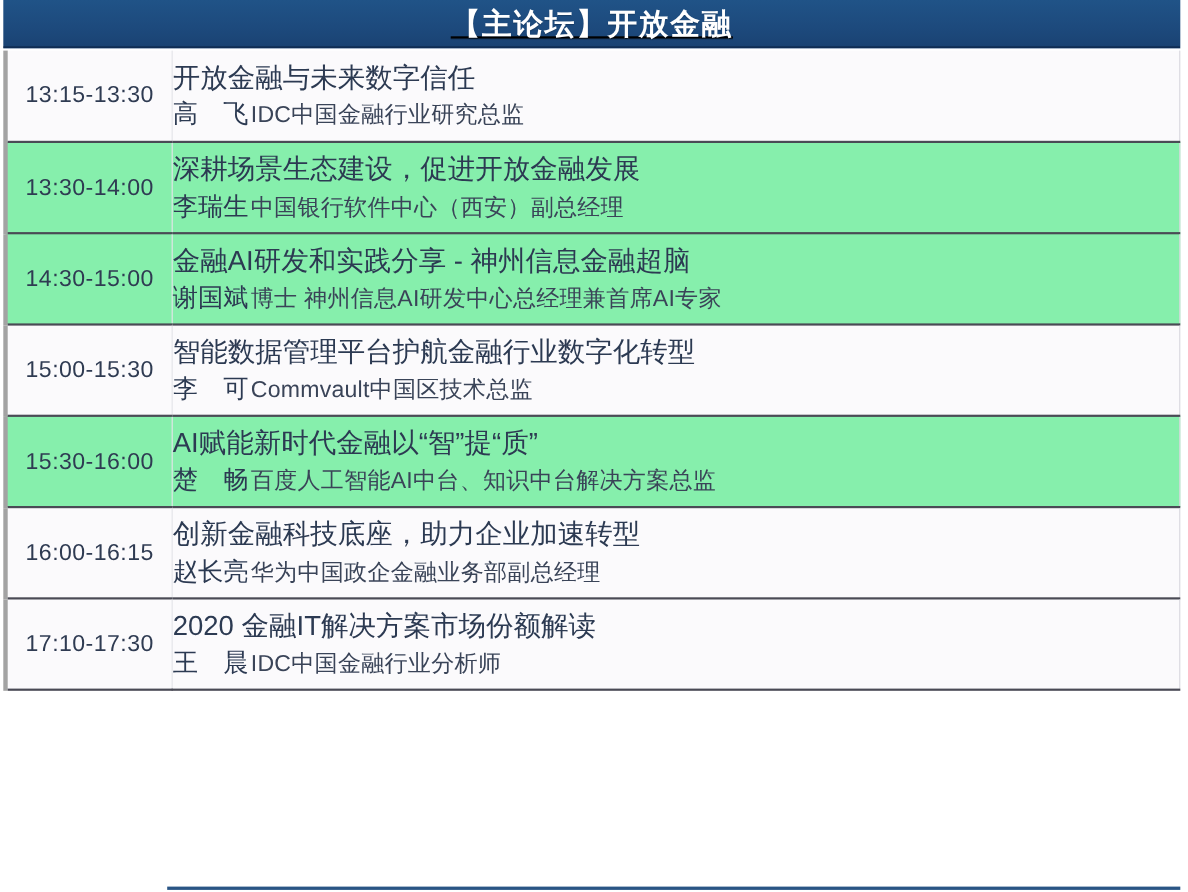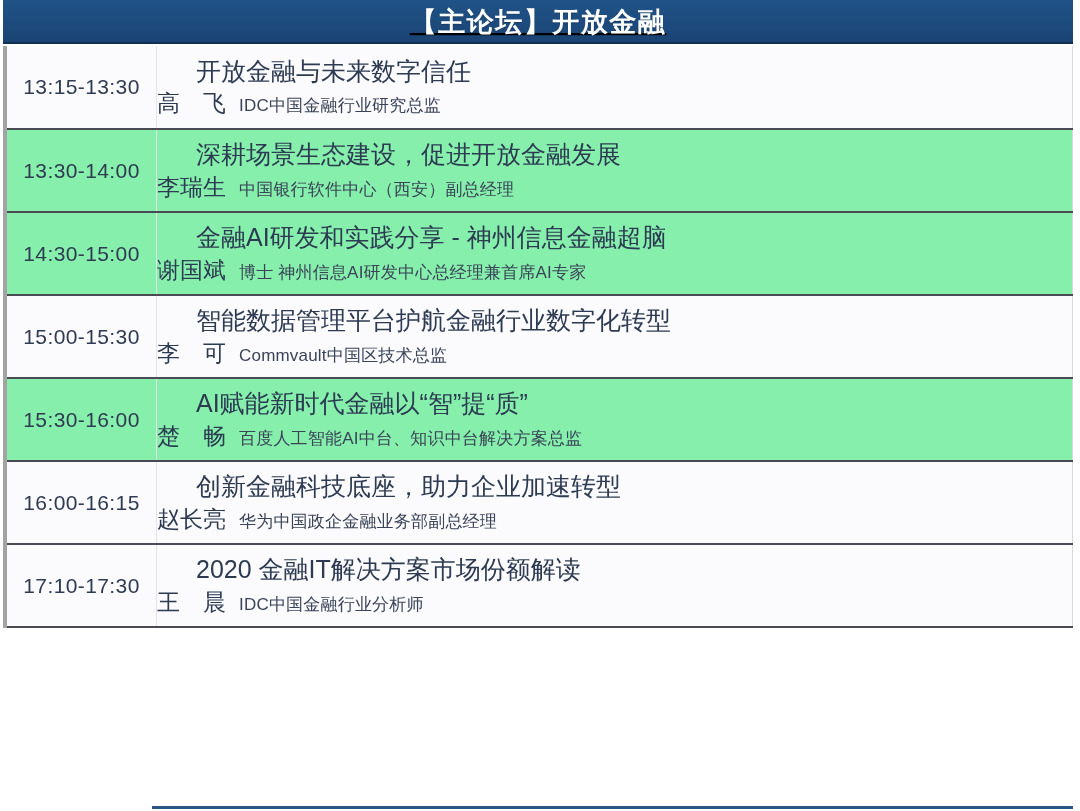--- a/index.html
+++ b/index.html
@@ -88,38 +88,37 @@
   .content-cell {
     padding: 0 10px 0 14px;
     border-right: 1px solid #d7d7de;
   }
   .session-title {
     font-size: 25px;
     color: #2c3a52;
     line-height: 1.26;
     white-space: nowrap;
     margin-bottom: 2px;
-    margin-left: 39px;
   }
   .speaker-line {
     display: flex;
     align-items: baseline;
     white-space: nowrap;
     line-height: 1.25;
   }
   .speaker-name {
     font-size: 23px;
     color: #2c3a52;
     letter-spacing: 0px;
     text-align: right;
   }
   .speaker-affil {
-    font-size: 17px;
+    font-size: 21px;
     color: #3a4458;
-    margin-left: 13px;
+    margin-left: 2px;
     letter-spacing: 0.2px;
   }
 
   
   .bottom-accent {
     position: absolute;
     left: 152px;
     top: 806px;
     width: 921px;
     height: 3px;

